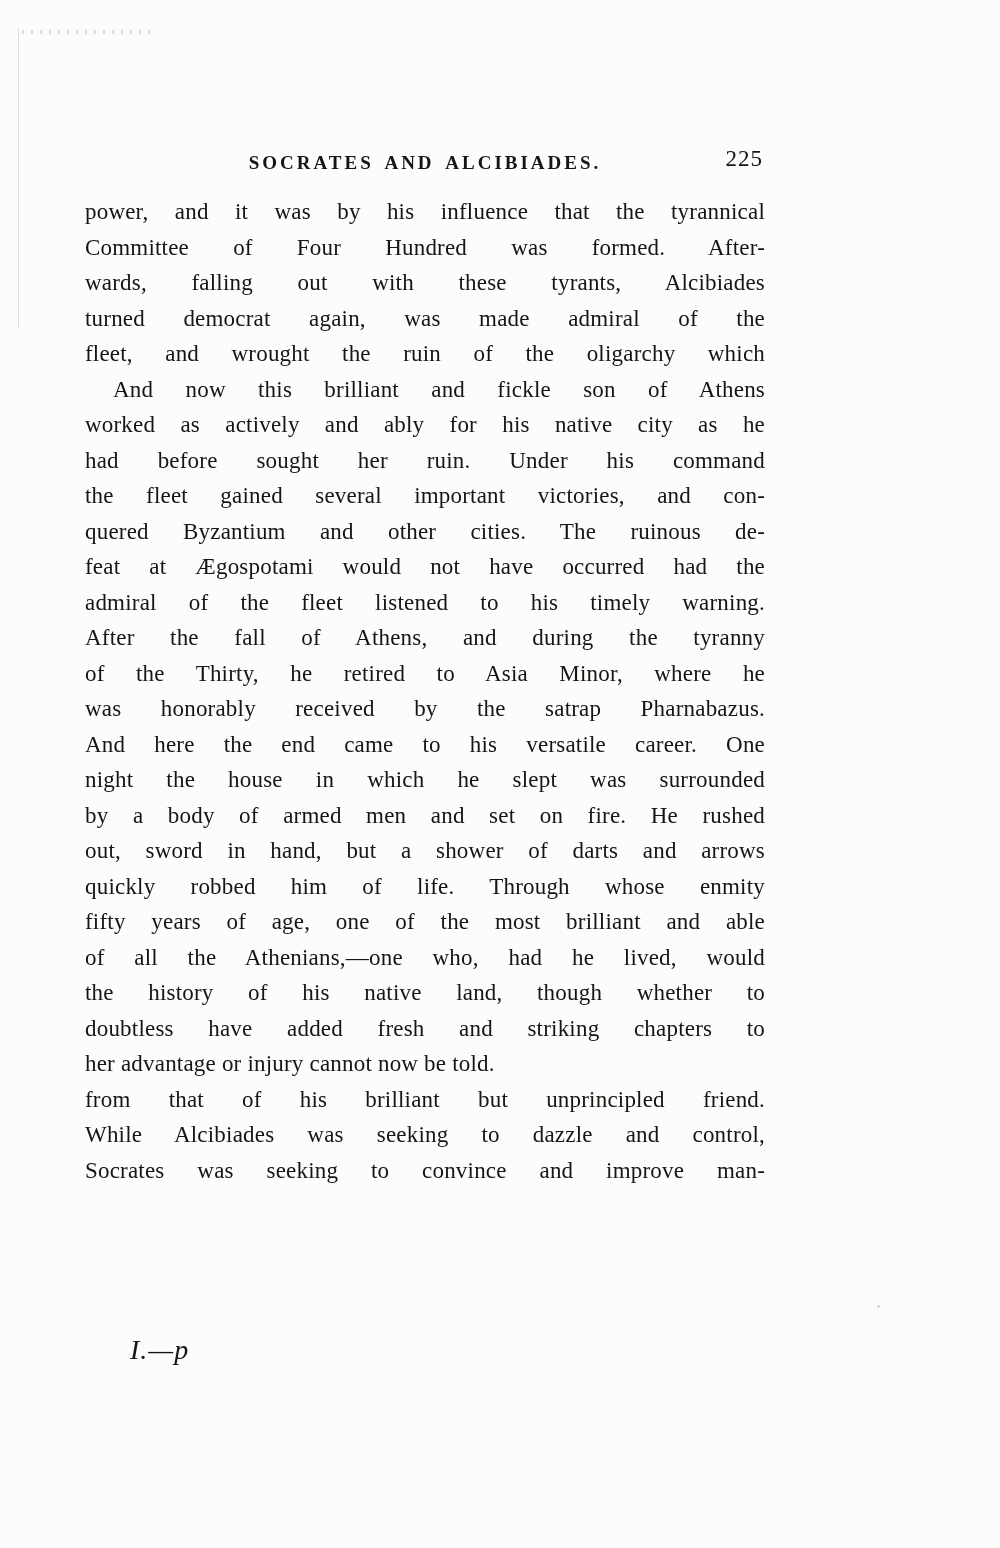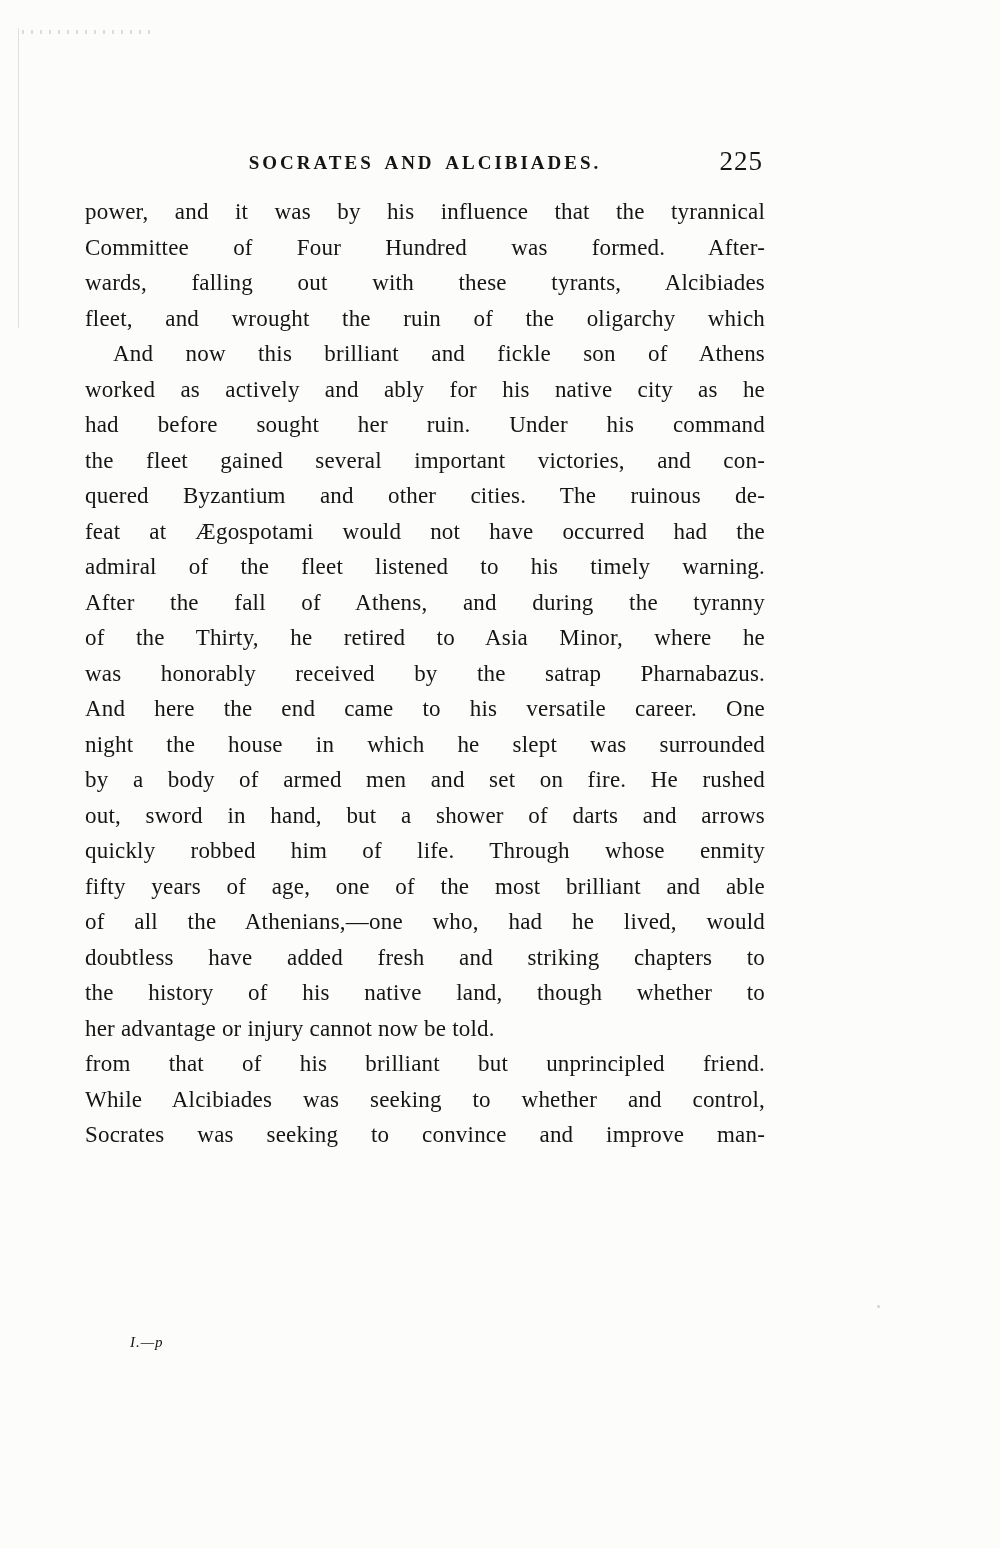--- a/index.html
+++ b/index.html
@@ -67,21 +67,21 @@
     font-weight: bold;
     font-size: 19px;
     letter-spacing: 3px;
     padding-top: 6px;
     word-spacing: 4px;
   }
   .running-head .page-number {
     position: absolute;
     right: 2px;
     top: 0;
-    font-size: 27px;
+    font-size: 23px;
     letter-spacing: 1px;
   }
 
   .page-body { }
 
   .paragraph { }
 
   .line {
     font-size: 23px;
     line-height: 35.5px;
@@ -91,21 +91,21 @@
     white-space: normal;
   }
   .line.indent { text-indent: 28px; }
   .line.last { text-align-last: left; }
 
   .signature-mark {
     position: absolute;
     left: 130px;
     top: 1334px;
     font-style: italic;
-    font-size: 15px;
+    font-size: 28px;
     letter-spacing: 1px;
   }
 </style>
 </head>
 <body>
 
 <div class="book-page">
 
   <div class="artifact-left-line"></div>
   <div class="artifact-top-speckle"></div>
@@ -117,47 +117,48 @@
       <div class="head-title">SOCRATES AND ALCIBIADES.</div>
       <div class="page-number">225</div>
     </div>
 
     <div class="page-body">
 
     <div class="paragraph">
           <div class="line">power, and it was by his influence that the tyrannical</div>
           <div class="line">Committee of Four Hundred was formed. After-</div>
           <div class="line">wards, falling out with these tyrants, Alcibiades</div>
+          <div class="line">turned democrat again, was made admiral of the</div>
           <div class="line">fleet, and wrought the ruin of the oligarchy which</div>
         </div>
         <div class="paragraph">
           <div class="line indent">And now this brilliant and fickle son of Athens</div>
           <div class="line">worked as actively and ably for his native city as he</div>
           <div class="line">had before sought her ruin. Under his command</div>
           <div class="line">the fleet gained several important victories, and con-</div>
           <div class="line">quered Byzantium and other cities. The ruinous de-</div>
           <div class="line">feat at Ægospotami would not have occurred had the</div>
           <div class="line">admiral of the fleet listened to his timely warning.</div>
           <div class="line">After the fall of Athens, and during the tyranny</div>
           <div class="line">of the Thirty, he retired to Asia Minor, where he</div>
           <div class="line">was honorably received by the satrap Pharnabazus.</div>
           <div class="line">And here the end came to his versatile career. One</div>
           <div class="line">night the house in which he slept was surrounded</div>
           <div class="line">by a body of armed men and set on fire. He rushed</div>
           <div class="line">out, sword in hand, but a shower of darts and arrows</div>
           <div class="line">quickly robbed him of life. Through whose enmity</div>
           <div class="line">fifty years of age, one of the most brilliant and able</div>
           <div class="line">of all the Athenians,—one who, had he lived, would</div>
+          <div class="line">the history of his native land, though whether to</div>
           <div class="line">doubtless have added fresh and striking chapters to</div>
-          <div class="line">the history of his native land, though whether to</div>
           <div class="line last">her advantage or injury cannot now be told.</div>
         </div>
         <div class="paragraph">
           <div class="line">from that of his brilliant but unprincipled friend.</div>
-          <div class="line">While Alcibiades was seeking to whether and control,</div>
+          <div class="line">While Alcibiades was seeking to dazzle and control,</div>
           <div class="line">Socrates was seeking to convince and improve man-</div>
         </div>
       </div>
 
   </div>
 
   <div class="signature-mark">I.—p</div>
 
 </div>
 

